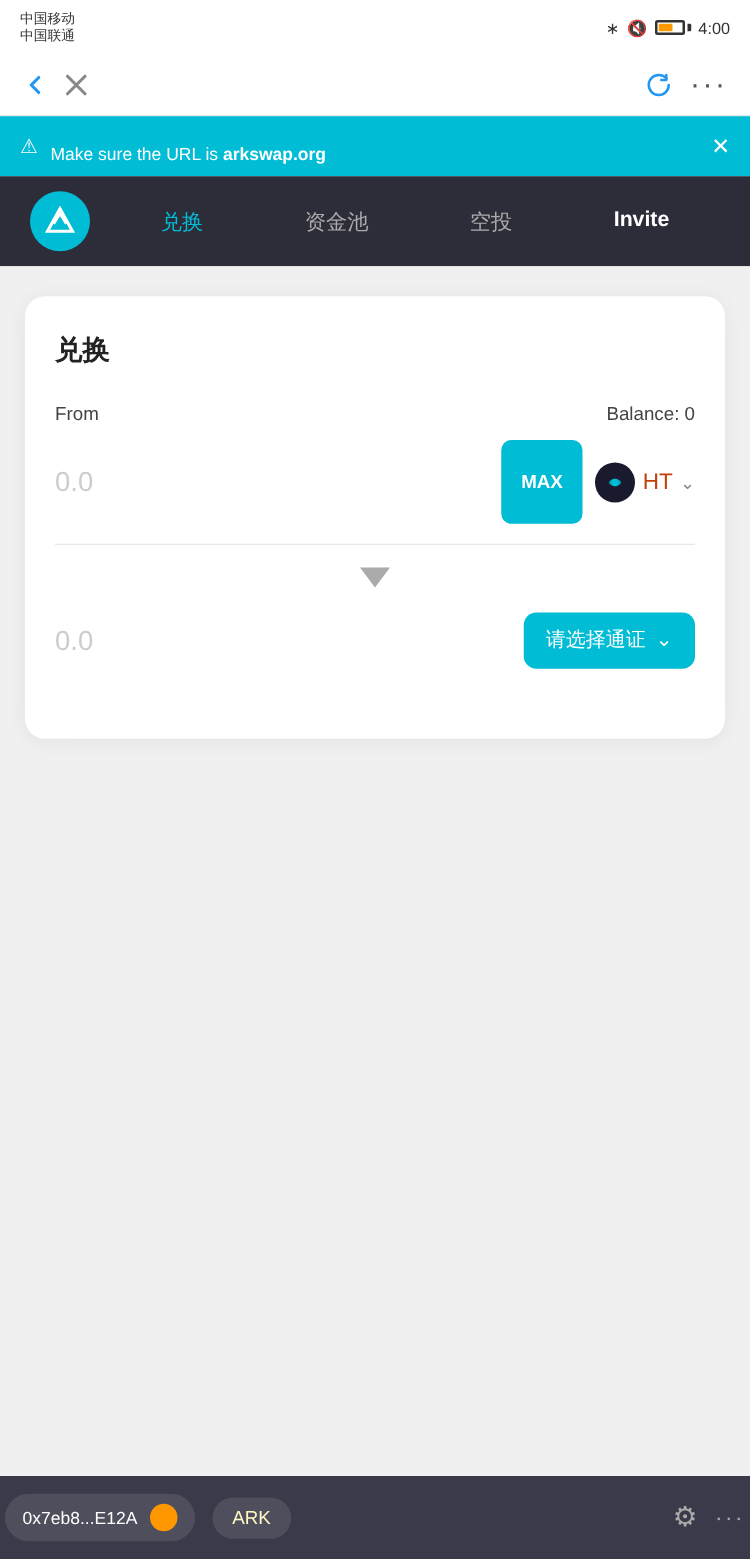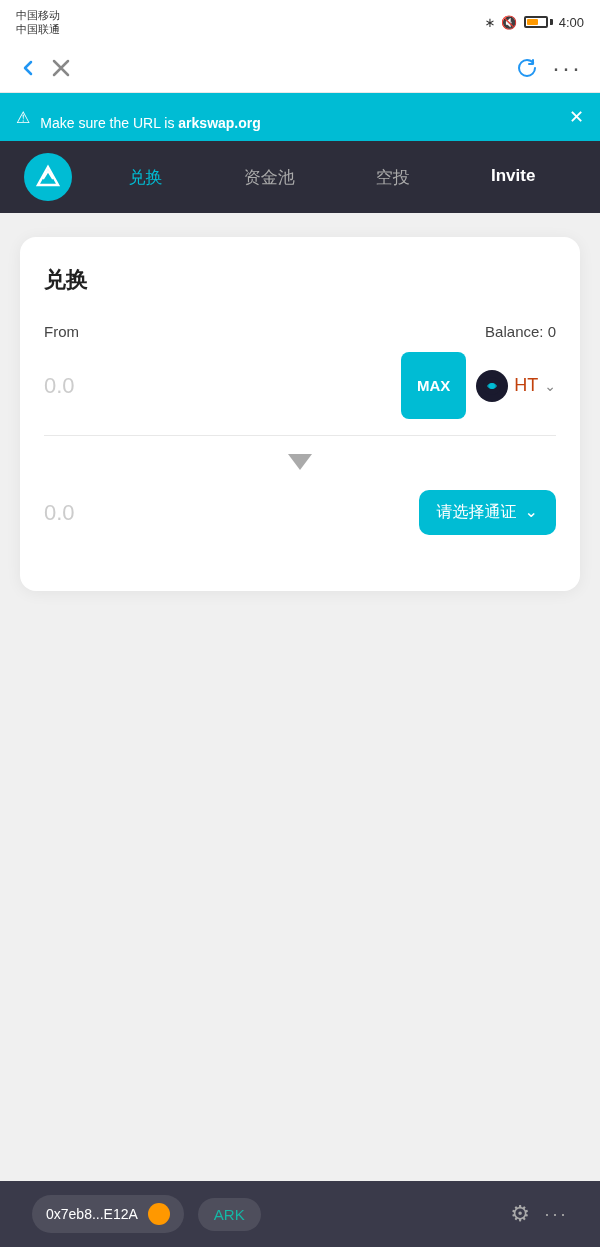--- a/index.html
+++ b/index.html
@@ -327,21 +327,21 @@
 
     
     .bottom-bar {
       position: fixed;
       bottom: 0;
       left: 0;
       width: 600px;
       background: #3a3a4a;
       display: flex;
       align-items: center;
-      padding: 14px 32px;
+      padding: 14px 4px;
       gap: 14px;
     }
     .wallet-address {
       display: flex;
       align-items: center;
       gap: 10px;
       background: rgba(255,255,255,0.1);
       border-radius: 20px;
       padding: 8px 14px;
     }
@@ -356,21 +356,21 @@
       background: #FF9800;
     }
     .ark-badge {
       display: flex;
       align-items: center;
       background: rgba(255,255,255,0.1);
       border-radius: 20px;
       padding: 8px 16px;
     }
     .ark-text {
-      color: #14b8a6;
+      color: #fef9c3;
       font-size: 15px;
     }
     .bottom-gear {
       margin-left: auto;
       color: #aaa;
       font-size: 22px;
       cursor: pointer;
     }
     .bottom-more {
       color: #aaa;

